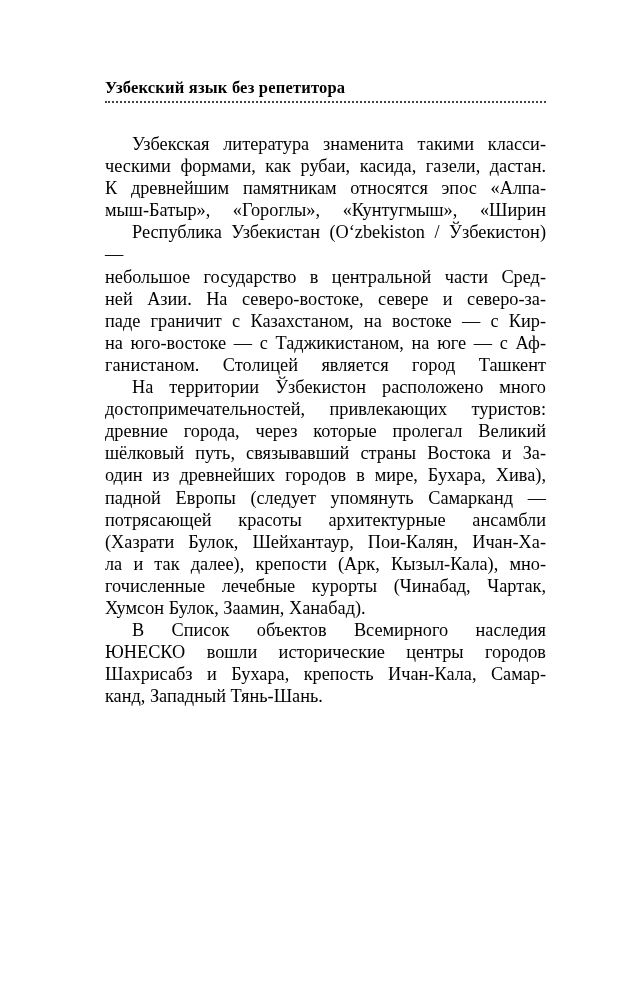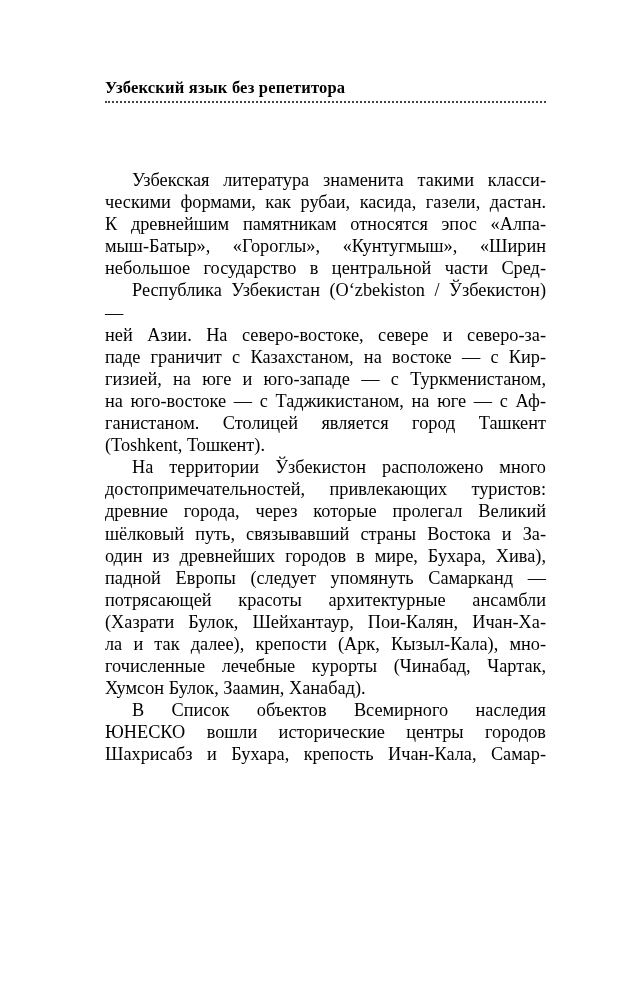--- a/index.html
+++ b/index.html
@@ -41,21 +41,20 @@
     border-bottom: 2px dotted #444444;
   }
   .page-body {
     position: absolute;
     left: 105px;
     top: 133px;
     width: 441px;
     font-size: 18.3px;
     line-height: 22.1px;
     color: #000000;
-    margin-top: 36px;
   }
   .paragraph {
     margin: 0;
     padding: 0;
   }
   .line {
     text-align: justify;
     text-align-last: justify;
     white-space: normal;
   }
@@ -75,41 +74,40 @@
     <div class="dotted-rule"></div>
   </div>
   <div class="page-body" id="body-text">
       <div class="paragraph">
         <div class="line first">Узбекская литература знаменита такими класси-</div>
         <div class="line">ческими формами, как рубаи, касида, газели, дастан.</div>
         <div class="line">К древнейшим памятникам относятся эпос «Алпа-</div>
         <div class="line">мыш-Батыр», «Гороглы», «Кунтугмыш», «Ширин</div>
       </div>
       <div class="paragraph">
+        <div class="line first">Республика Узбекистан (Oʻzbekiston / Ўзбекистон) —</div>
         <div class="line">небольшое государство в центральной части Сред-</div>
-        <div class="line first">Республика Узбекистан (Oʻzbekiston / Ўзбекистон) —</div>
         <div class="line">ней Азии. На северо-востоке, севере и северо-за-</div>
         <div class="line">паде граничит с Казахстаном, на востоке — с Кир-</div>
-        <div class="line">гизией, на юге и юго-западе — с Туркменистаном,</div>
         <div class="line">на юго-востоке — с Таджикистаном, на юге — с Аф-</div>
         <div class="line">ганистаном. Столицей является город Ташкент</div>
-        <div class="line last">(Toshkent, Тошкент).</div>
       </div>
       <div class="paragraph">
         <div class="line first">На территории Ўзбекистон расположено много</div>
         <div class="line">достопримечательностей, привлекающих туристов:</div>
         <div class="line">древние города, через которые пролегал Великий</div>
         <div class="line">шёлковый путь, связывавший страны Востока и За-</div>
         <div class="line">один из древнейших городов в мире, Бухара, Хива),</div>
         <div class="line">падной Европы (следует упомянуть Самарканд —</div>
         <div class="line">потрясающей красоты архитектурные ансамбли</div>
         <div class="line">(Хазрати Булок, Шейхантаур, Пои-Калян, Ичан-Ха-</div>
         <div class="line">ла и так далее), крепости (Арк, Кызыл-Кала), мно-</div>
         <div class="line">гочисленные лечебные курорты (Чинабад, Чартак,</div>
         <div class="line last">Хумсон Булок, Заамин, Ханабад).</div>
       </div>
       <div class="paragraph">
         <div class="line first">В Список объектов Всемирного наследия</div>
         <div class="line">ЮНЕСКО вошли исторические центры городов</div>
         <div class="line">Шахрисабз и Бухара, крепость Ичан-Кала, Самар-</div>
+        <div class="line last">канд, Западный Тянь-Шань.</div>
       </div>
     </div>
 </div>
 
 </body></html>

